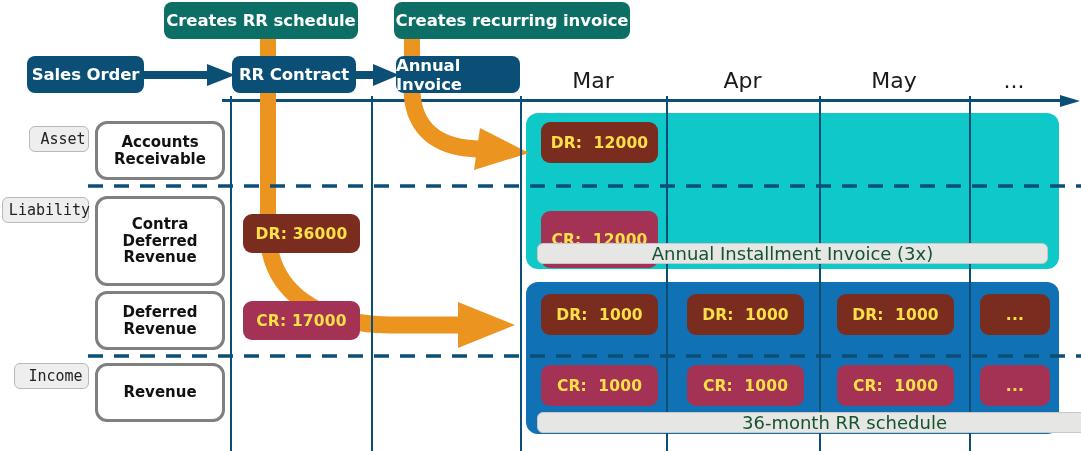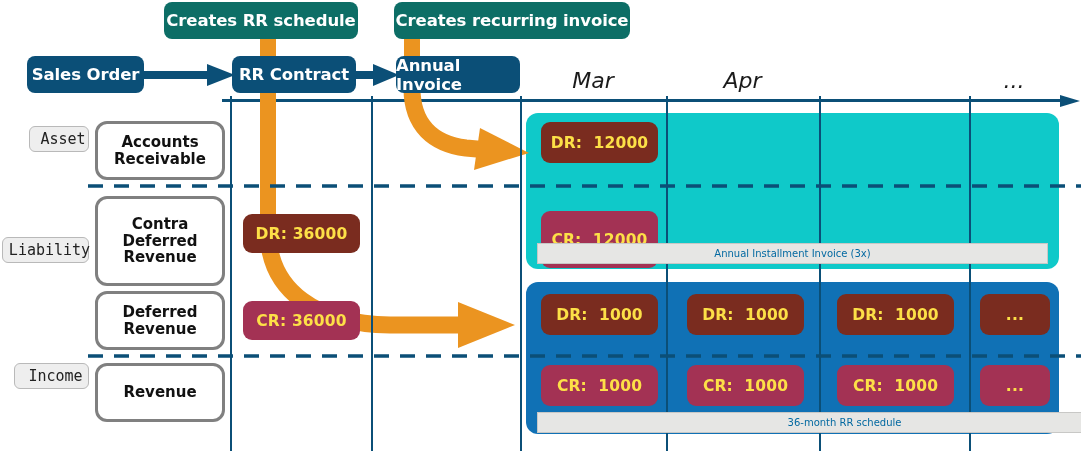--- a/index.html
+++ b/index.html
@@ -95,21 +95,20 @@
   .grid-v    { background: #0b4f77; width: 2px; z-index: 7; }
   .dashed-h  { z-index: 8; }
 
   
   .month-label {
     font-size: 22px;
     color: #1b1b1b;
     text-align: center;
     font-family: "DejaVu Sans", "Liberation Sans", sans-serif;
     z-index: 6;
-    font-style: italic;
   }
 
   
   .panel { border-radius: 12px; z-index: 3; }
   .panel-invoice  { background: #0fc9c9; }
   .panel-schedule { background: #1071b5; }
 
   
   .chip {
     border-radius: 9px;
@@ -123,26 +122,26 @@
     z-index: 9;
     white-space: pre;
   }
   .chip-dr { background: #7a2c1f; }
   .chip-cr { background: #a33254; }
 
   
   .caption-bar {
     background: #e6e6e4;
     border: 1.2px solid #c8c8c6;
-    border-radius: 0;
-    display: flex;
-    align-items: center;
-    justify-content: center;
-    font-size: 10px;
-    color: #0369a1;
+    border-radius: 6px;
+    display: flex;
+    align-items: center;
+    justify-content: center;
+    font-size: 18px;
+    color: #14532d;
     z-index: 9;
   }
 </style>
 </head>
 <body>
 
 <div id="stage">
 
   <div class="abs orange-stem" style="left:260px; top:36px; width:16px; height:190px;"></div>
 
@@ -202,28 +201,31 @@
   <div class="abs node" style="left:396px; top:56px; width:124px; height:37px;">
     <span>Annual Invoice</span>
   </div>
 
   <div class="abs month-label" style="left:520px; top:68px; width:146px;">
     <span>Mar</span>
   </div>
   <div class="abs month-label" style="left:666px; top:68px; width:153px;">
     <span>Apr</span>
   </div>
+  <div class="abs month-label" style="left:819px; top:68px; width:150px;">
+    <span>May</span>
+  </div>
   <div class="abs month-label" style="left:969px; top:68px; width:90px;">
     <span>...</span>
   </div>
 
   <div class="abs cat-tag" style="left:29px; top:126px; width:60px; height:26px;">
     <span>Asset</span>
   </div>
-  <div class="abs cat-tag" style="left:2px; top:197px; width:87px; height:26px;margin-top:40px;">
+  <div class="abs cat-tag" style="left:2px; top:197px; width:87px; height:26px;">
     <span>Liability</span>
   </div>
   <div class="abs cat-tag" style="left:14px; top:363px; width:75px; height:26px;">
     <span>Income</span>
   </div>
 
   <div class="abs acct-box" style="left:95px; top:121px; width:130px; height:59px; white-space:pre-line;">Accounts
 Receivable</div>
 
   <div class="abs acct-box" style="left:95px; top:196px; width:130px; height:90px; white-space:pre-line;">Contra
@@ -232,21 +234,21 @@
 
   <div class="abs acct-box" style="left:95px; top:291px; width:130px; height:59px; white-space:pre-line;">Deferred
 Revenue</div>
 
   <div class="abs acct-box" style="left:95px; top:363px; width:130px; height:59px; white-space:pre-line;">Revenue</div>
 
   <div class="abs chip chip-dr" style="left:243px; top:214px; width:117px; height:39px;">
     <span>DR: 36000</span>
   </div>
   <div class="abs chip chip-cr" style="left:243px; top:301px; width:117px; height:39px;">
-    <span>CR: 36000</span>
+    <span>CR: 17000</span>
   </div>
 
   <div class="abs panel panel-invoice" style="left:526px; top:113px; width:533px; height:156px;"></div>
 
   <div class="abs chip chip-dr" style="left:541px; top:122px; width:117px; height:41px;">
     <span>DR:  12000</span>
   </div>
   <div class="abs chip chip-cr" style="left:541px; top:187px; width:117px; height:57px;margin-top:24px;">
     <span>CR:  12000</span>
   </div>

